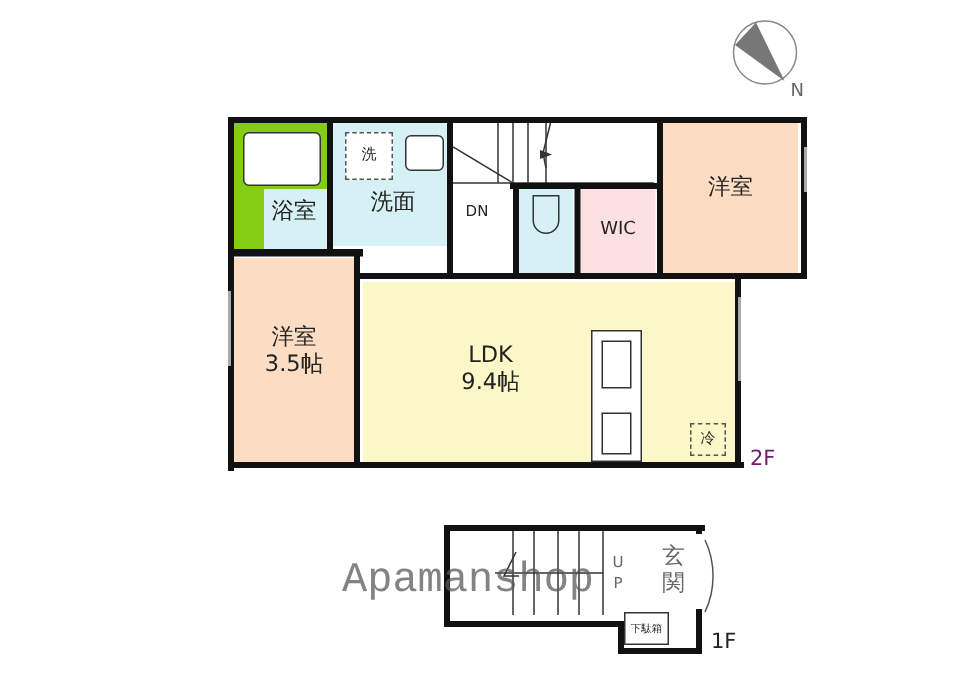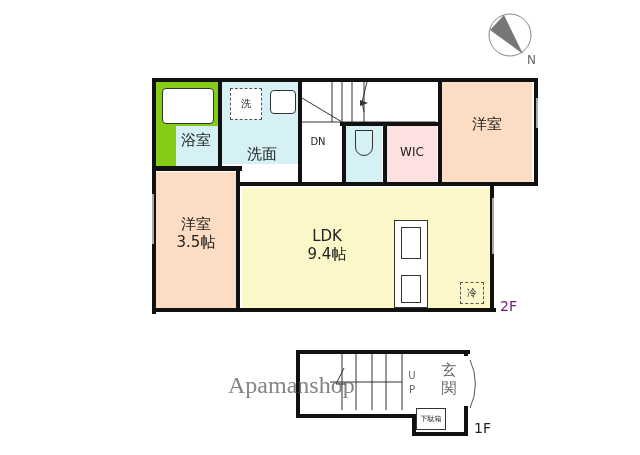--- a/index.html
+++ b/index.html
@@ -31,21 +31,21 @@
     <div class="abs" style="left:6px;top:6px;width:52px;height:36px;border:1px solid #333;border-radius:4px;background:#fff;"></div>
     <div class="abs" style="left:20px;top:44px;width:42px;height:40px;background:#d5f1f5;"></div>
     <div class="label jp" style="left:20px;top:50px;width:40px;">浴室</div>
   </div>
 
   <div class="room" style="left:70px;top:4px;width:76px;height:82px;background:#d5f1f5;">
     <div class="abs" style="left:8px;top:6px;width:32px;height:32px;border:1px dashed #555;background:#fff;">
       <span class="label small" style="left:0;top:9px;width:30px;">洗</span>
     </div>
     <div class="abs" style="left:48px;top:8px;width:26px;height:24px;border:1px solid #333;border-radius:4px;background:#fff;"></div>
-    <div class="label jp" style="left:10px;top:64px;width:60px;">洗面</div>
+    <div class="label jp" style="left:10px;top:44px;width:60px;">洗面</div>
   </div>
 
   <div class="room" style="left:150px;top:4px;width:134px;height:46px;background:#fff;">
     <svg width="134" height="46">
       <g stroke="#333" stroke-width="1" fill="none">
         <line x1="30" y1="0" x2="30" y2="40"></line>
           <line x1="40" y1="0" x2="40" y2="40"></line>
         <line x1="50" y1="0" x2="50" y2="40"></line>
           <line x1="62" y1="0" x2="62" y2="40"></line>
         <line x1="0" y1="40" x2="134" y2="40"></line>
@@ -139,13 +139,13 @@
   <div class="abs wall" style="left:0;top:0;width:174px;height:4px;"></div>
   <div class="abs wall" style="left:0;top:0;width:4px;height:68px;"></div>
   <div class="abs wall" style="left:0;top:64px;width:120px;height:4px;"></div>
   <div class="abs wall" style="left:116px;top:64px;width:4px;height:22px;"></div>
   <div class="abs wall" style="left:116px;top:82px;width:56px;height:4px;"></div>
   <div class="abs wall" style="left:168px;top:0;width:4px;height:6px;"></div>
   <div class="abs wall" style="left:168px;top:56px;width:4px;height:30px;"></div>
   <div class="abs" style="left:178px;top:70px;font-size:14px;color:#222;">1F</div>
 </div>
 
-<div class="abs" style="left:228px;top:372px;font-size:24px;color:rgba(90,90,90,0.75);font-family:Liberation Serif, serif;">Apamanshop</div>
+<div class="abs" style="left:228px;top:372px;font-size:28px;color:rgba(90,90,90,0.75);font-family:Liberation Mono, monospace;">Apamanshop</div>
 
 </body></html>

